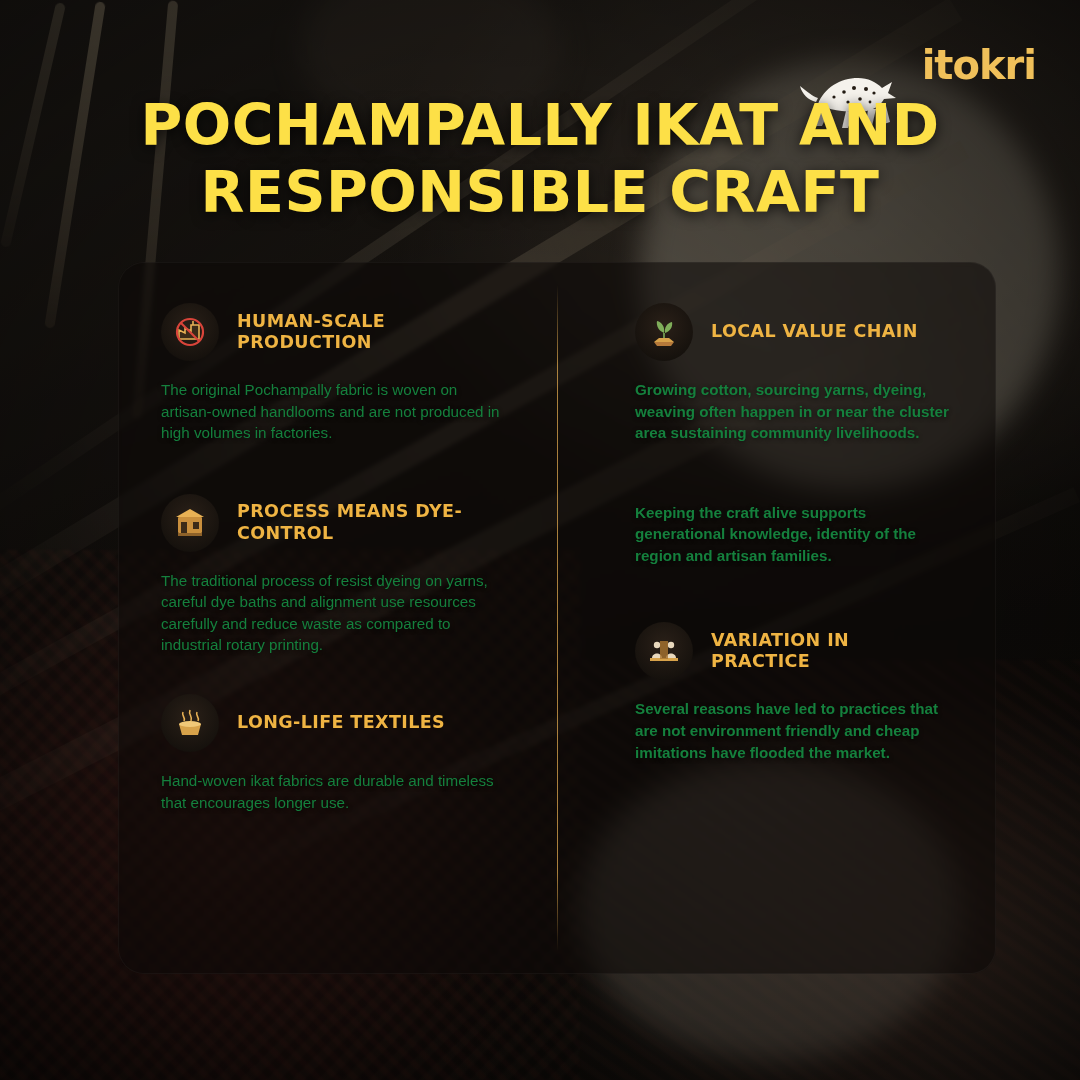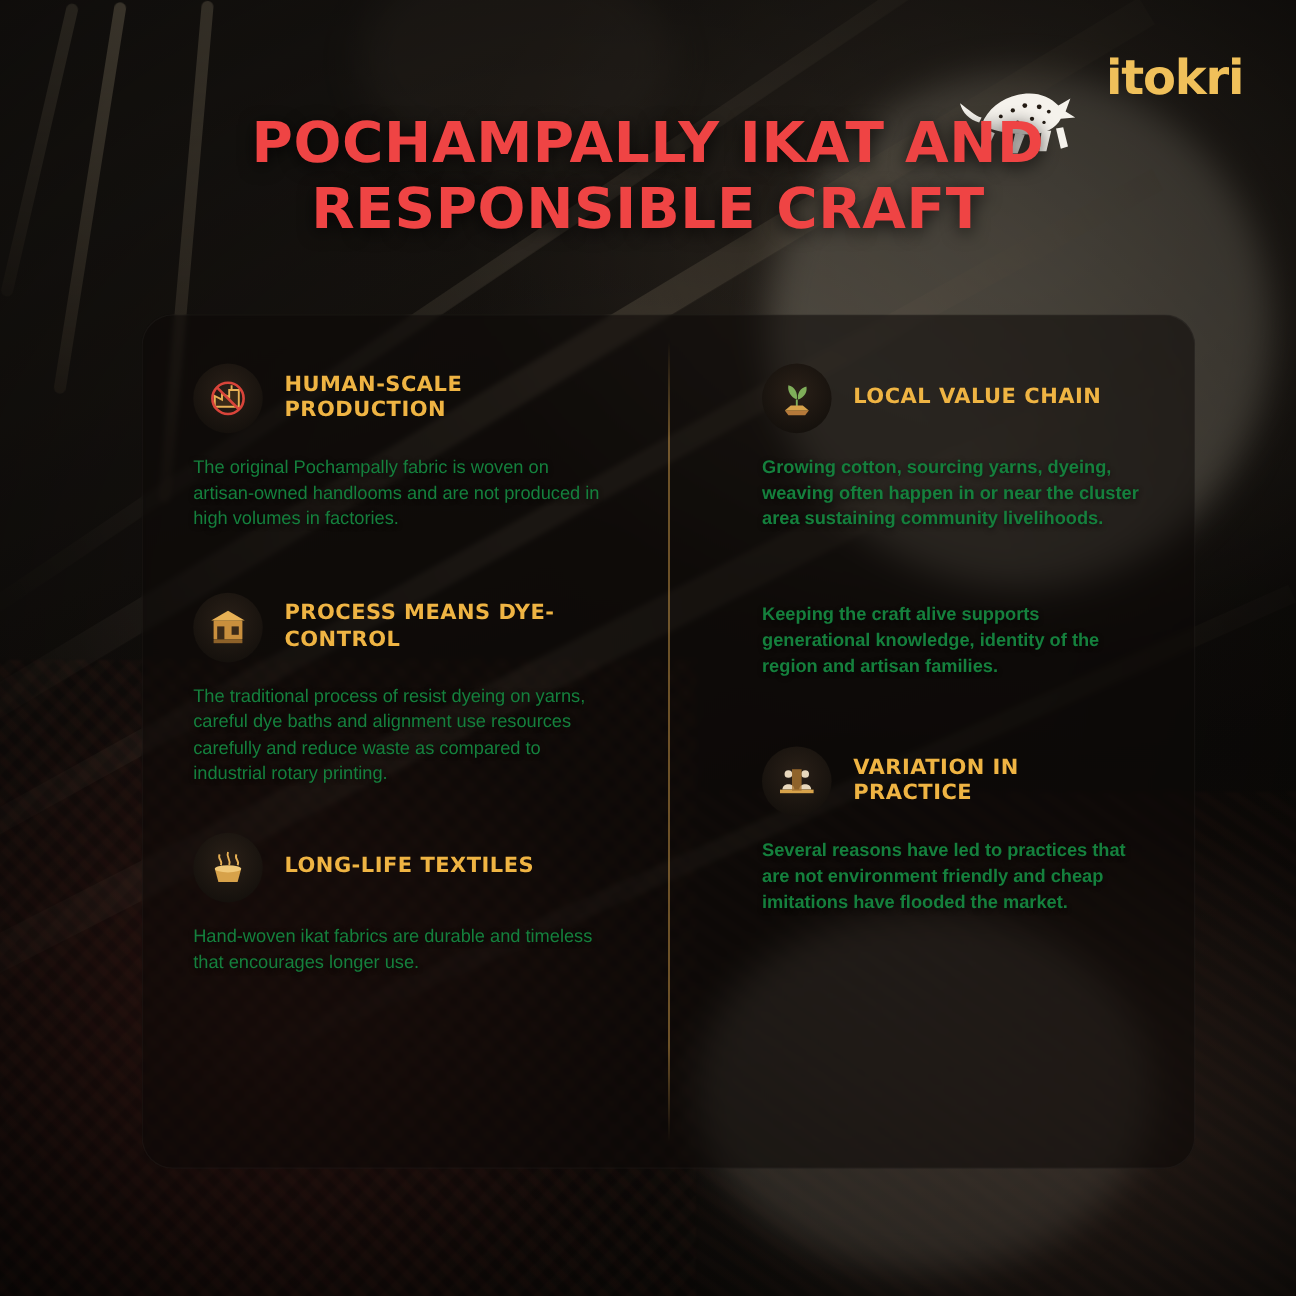--- a/index.html
+++ b/index.html
@@ -119,24 +119,24 @@
     right: 172px;
     width: 108px;
     height: 80px;
   }
 
   .title {
     position: absolute;
     top: 92px;
     left: 0; right: 0;
     text-align: center;
-    color: #ef4444;
+    color: #fde047;
     font-family: "DejaVu Sans", sans-serif;
     font-weight: 700;
-    font-size: 47px;
+    font-size: 57px;
     line-height: 1.18;
     letter-spacing: 0.5px;
     text-shadow: 0 3px 14px rgba(0,0,0,0.75);
     padding: 0 130px;
   }
 
   .panel {
     position: absolute;
     left: 118px;
     top: 262px;

